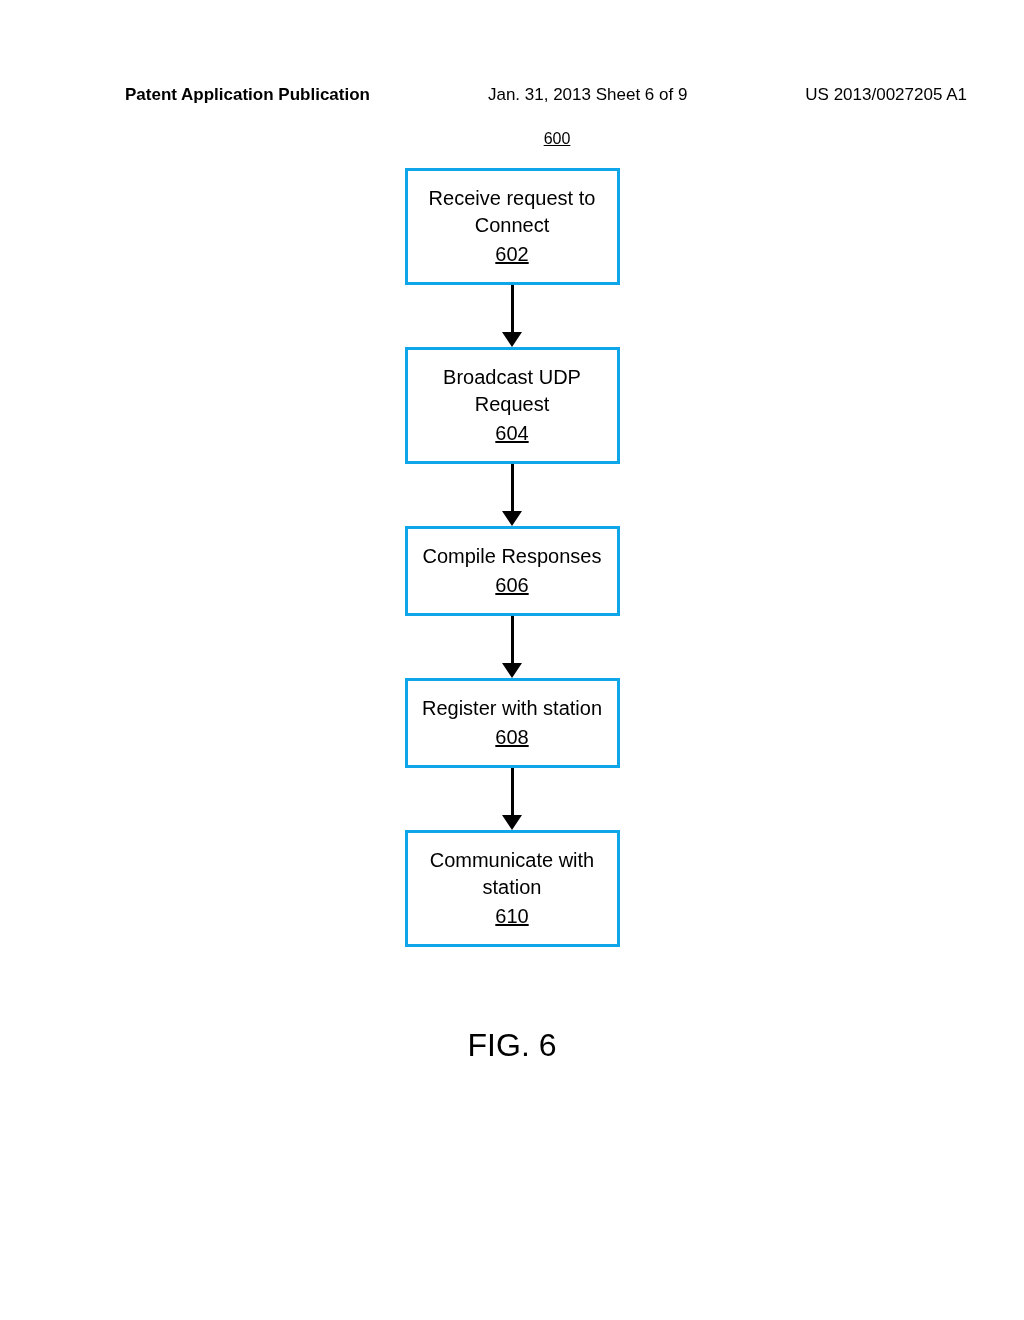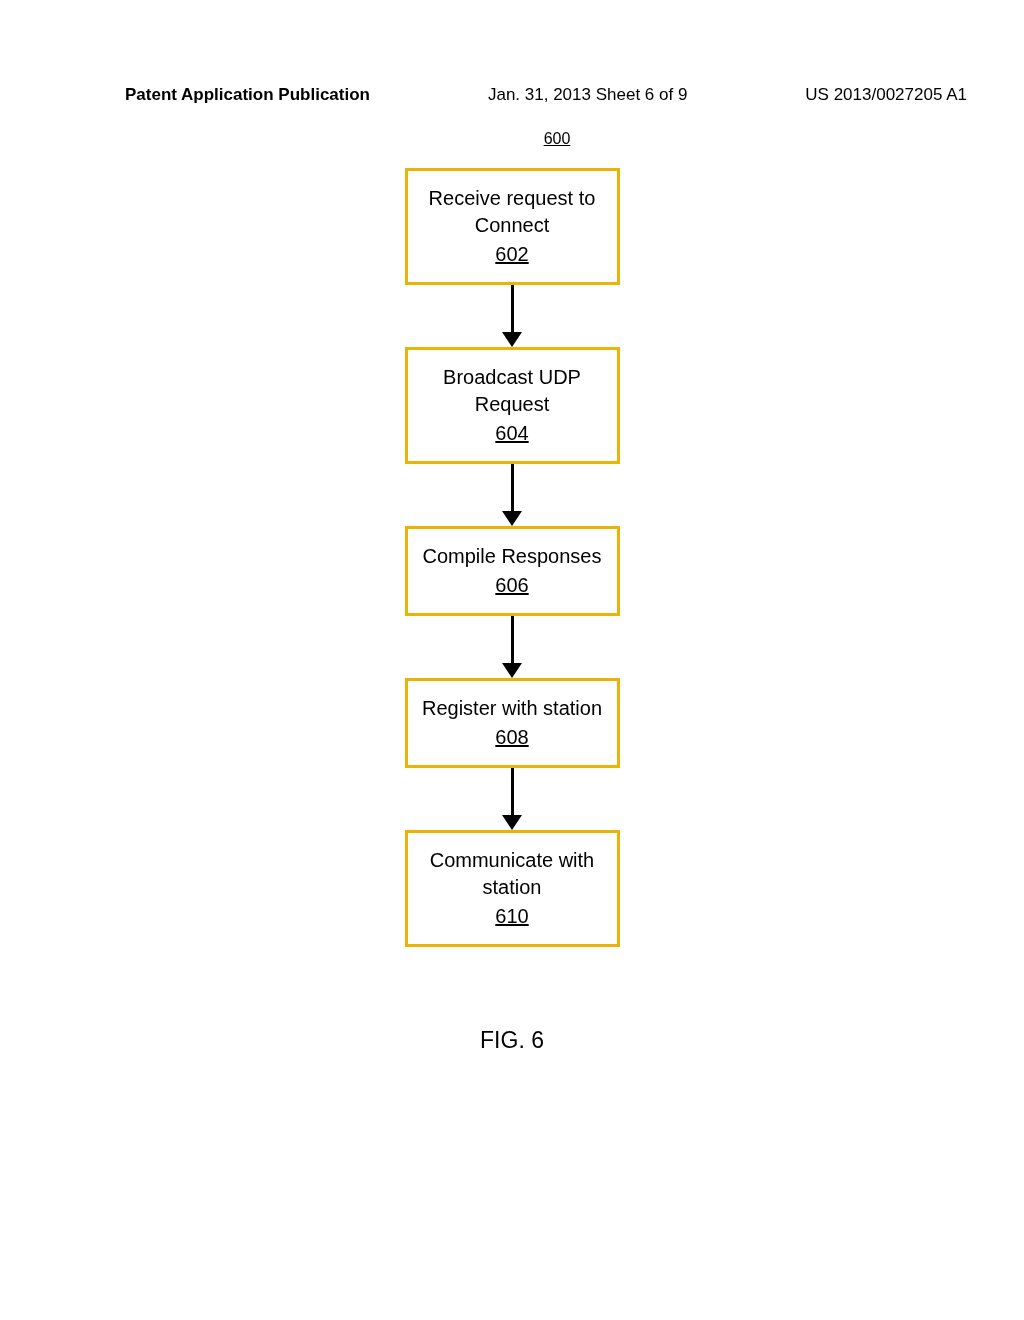--- a/index.html
+++ b/index.html
@@ -47,21 +47,21 @@
       text-decoration: underline;
       margin-bottom: 20px;
       margin-left: 90px;
     }
     .flowchart {
       display: flex;
       flex-direction: column;
       align-items: center;
     }
     .block {
-      border: 3px solid #eab308;
+      border: 3px solid #0ea5e9;
       width: 215px;
       padding: 14px 10px;
       text-align: center;
       font-size: 20px;
       line-height: 1.35;
       background: white;
     }
     .block-num {
       text-decoration: underline;
       display: block;
@@ -80,21 +80,21 @@
     }
     .arrow-head {
       width: 0;
       height: 0;
       border-left: 10px solid transparent;
       border-right: 10px solid transparent;
       border-top: 15px solid black;
     }
     .fig-caption {
       margin-top: 80px;
-      font-size: 23px;
+      font-size: 32px;
       font-family: Arial, sans-serif;
     }
   </style>
 </head>
 <body>
 
 <div class="header">
   <span class="header-left">Patent Application Publication</span>
   <span class="header-center">Jan. 31, 2013  Sheet 6 of 9</span>
   <span class="header-right">US 2013/0027205 A1</span>

